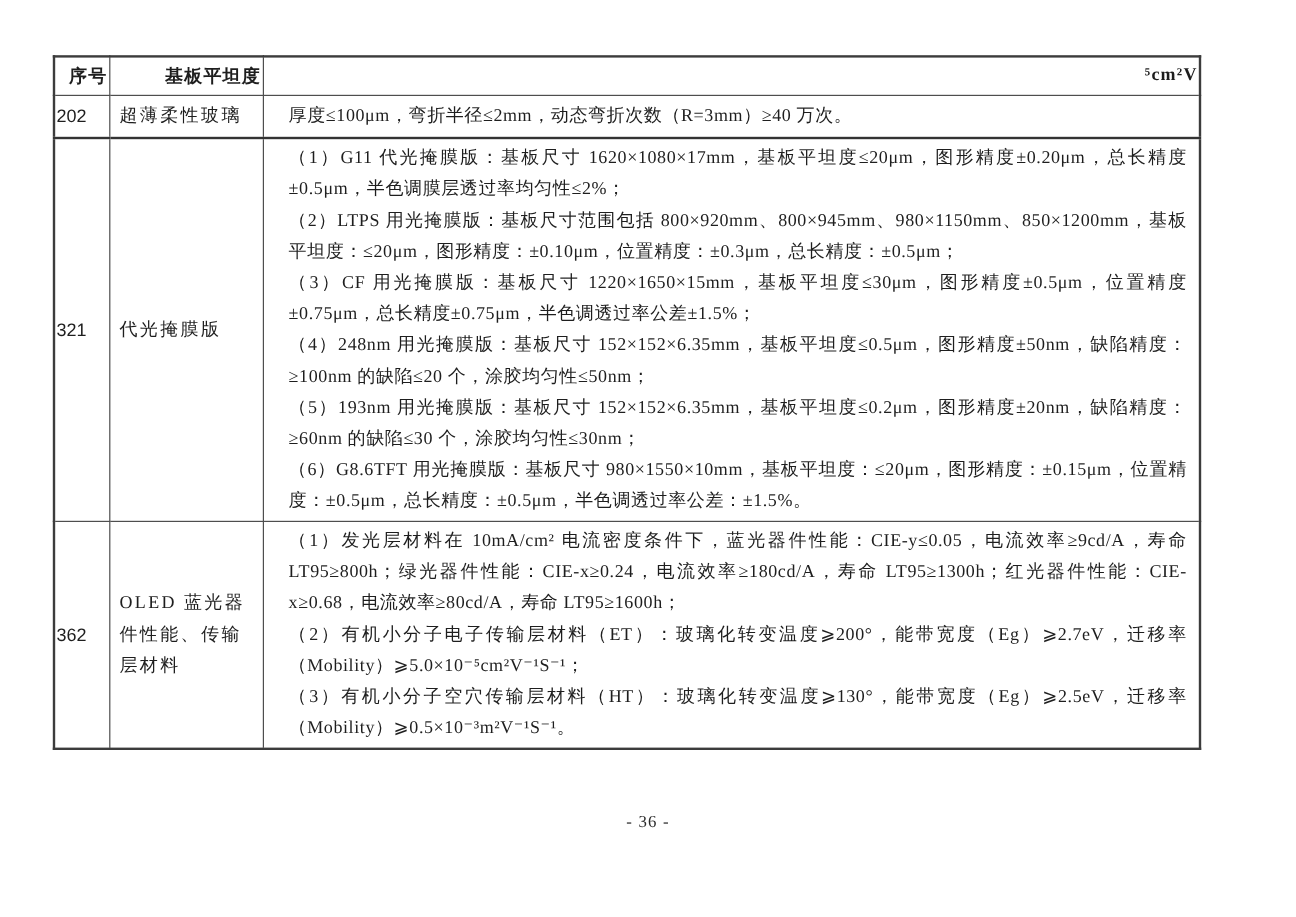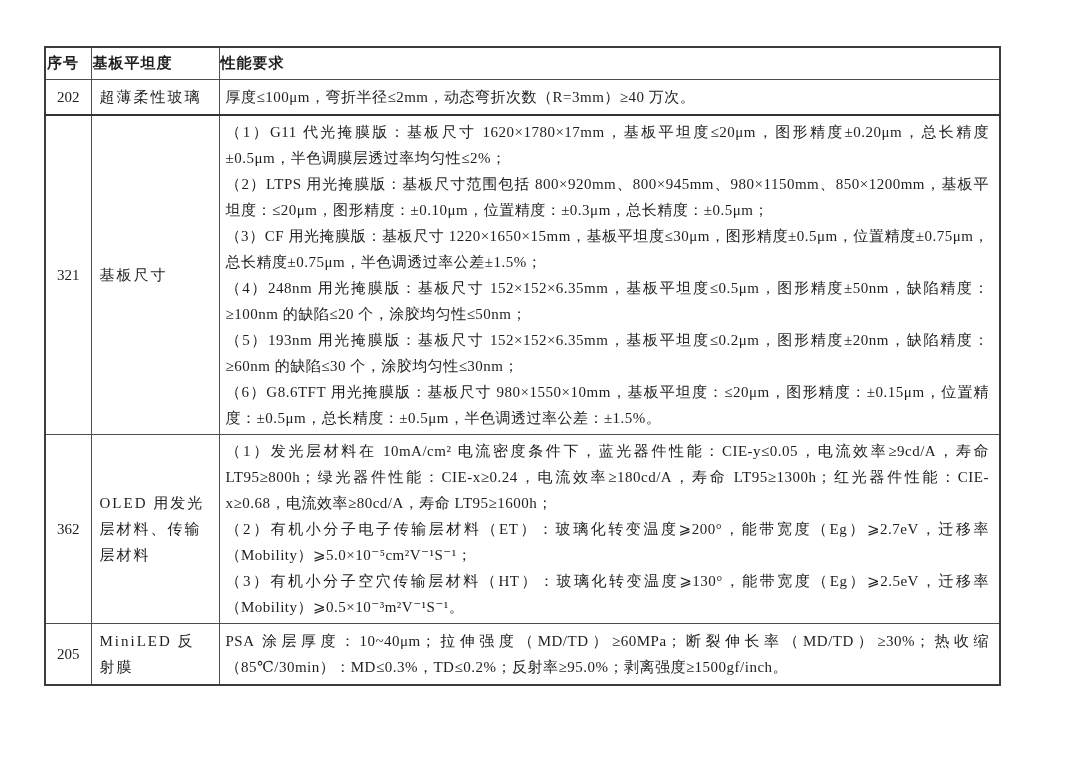--- a/index.html
+++ b/index.html
@@ -21,38 +21,37 @@
   .spec th,.spec td{
     border:1px solid #4e4e4e;
     vertical-align:middle;
     font-size:15px;
     font-weight:normal;
   }
   col.c-no{width:46px;}
   col.c-name{width:128px;}
   .spec thead th{
     height:29px;
-    text-align:left;
+    text-align:right;
     font-weight:bold;
     letter-spacing:1px;
     border-bottom:1px solid #4e4e4e;
   }
   tr.row-202 td{border-bottom:2px solid #333;}
   td.num-cell{
-    text-align:center;
-    font-family:Liberation Serif, serif;
+    font-family:Liberation Sans, sans-serif;
   }
   td.name-cell{
     padding:4px 8px;
     letter-spacing:2px;
     line-height:26px;
     font-family:Liberation Serif, serif;
   }
   td.req-cell{
-    padding:3px 10px 3px 6px;
+    padding:3px 10px 3px 21px;
     line-height:26px;
     text-align:justify;
     letter-spacing:0.5px;
   }
   td.req-cell p{margin:0;}
   .footer{
     position:absolute;
     top:678px;left:0;
     width:100%;
     text-align:center;
@@ -69,56 +68,50 @@
   <table class="spec">
     <colgroup>
       <col class="c-no">
       <col class="c-name">
       <col class="c-req">
     </colgroup>
     <thead>
       <tr>
         <th>序号</th>
         <th>基板平坦度</th>
-        <th>性能要求</th>
+        <th>⁵cm²V</th>
       </tr>
     </thead>
     <tbody>
       <tr class="row-202">
         <td class="num-cell">202</td>
         <td class="name-cell">超薄柔性玻璃</td>
         <td class="req-cell">
           <p>厚度≤100μm，弯折半径≤2mm，动态弯折次数（R=3mm）≥40 万次。</p>
         </td>
       </tr>
       <tr>
         <td class="num-cell">321</td>
-        <td class="name-cell">基板尺寸</td>
+        <td class="name-cell">代光掩膜版</td>
         <td class="req-cell">
-          <p>（1）G11 代光掩膜版：基板尺寸 1620×1780×17mm，基板平坦度≤20μm，图形精度±0.20μm，总长精度±0.5μm，半色调膜层透过率均匀性≤2%；</p>
+          <p>（1）G11 代光掩膜版：基板尺寸 1620×1080×17mm，基板平坦度≤20μm，图形精度±0.20μm，总长精度±0.5μm，半色调膜层透过率均匀性≤2%；</p>
           <p>（2）LTPS 用光掩膜版：基板尺寸范围包括 800×920mm、800×945mm、980×1150mm、850×1200mm，基板平坦度：≤20μm，图形精度：±0.10μm，位置精度：±0.3μm，总长精度：±0.5μm；</p>
           <p>（3）CF 用光掩膜版：基板尺寸 1220×1650×15mm，基板平坦度≤30μm，图形精度±0.5μm，位置精度±0.75μm，总长精度±0.75μm，半色调透过率公差±1.5%；</p>
           <p>（4）248nm 用光掩膜版：基板尺寸 152×152×6.35mm，基板平坦度≤0.5μm，图形精度±50nm，缺陷精度：≥100nm 的缺陷≤20 个，涂胶均匀性≤50nm；</p>
           <p>（5）193nm 用光掩膜版：基板尺寸 152×152×6.35mm，基板平坦度≤0.2μm，图形精度±20nm，缺陷精度：≥60nm 的缺陷≤30 个，涂胶均匀性≤30nm；</p>
           <p>（6）G8.6TFT 用光掩膜版：基板尺寸 980×1550×10mm，基板平坦度：≤20μm，图形精度：±0.15μm，位置精度：±0.5μm，总长精度：±0.5μm，半色调透过率公差：±1.5%。</p>
         </td>
       </tr>
       <tr>
         <td class="num-cell">362</td>
-        <td class="name-cell">OLED 用发光层材料、传输层材料</td>
+        <td class="name-cell">OLED 蓝光器件性能、传输层材料</td>
         <td class="req-cell">
           <p>（1）发光层材料在 10mA/cm² 电流密度条件下，蓝光器件性能：CIE-y≤0.05，电流效率≥9cd/A，寿命 LT95≥800h；绿光器件性能：CIE-x≥0.24，电流效率≥180cd/A，寿命 LT95≥1300h；红光器件性能：CIE-x≥0.68，电流效率≥80cd/A，寿命 LT95≥1600h；</p>
           <p>（2）有机小分子电子传输层材料（ET）：玻璃化转变温度⩾200°，能带宽度（Eg）⩾2.7eV，迁移率（Mobility）⩾5.0×10⁻⁵cm²V⁻¹S⁻¹；</p>
           <p>（3）有机小分子空穴传输层材料（HT）：玻璃化转变温度⩾130°，能带宽度（Eg）⩾2.5eV，迁移率（Mobility）⩾0.5×10⁻³m²V⁻¹S⁻¹。</p>
         </td>
       </tr>
-      <tr>
-        <td class="num-cell">205</td>
-        <td class="name-cell">MiniLED 反射膜</td>
-        <td class="req-cell">
-          <p>PSA 涂层厚度：10~40μm；拉伸强度（MD/TD）≥60MPa；断裂伸长率（MD/TD）≥30%；热收缩（85℃/30min）：MD≤0.3%，TD≤0.2%；反射率≥95.0%；剥离强度≥1500gf/inch。</p>
-        </td>
-      </tr>
     </tbody>
   </table>
 
+  <div class="footer">- 36 -</div>
 
 </div>
 
 </body></html>

